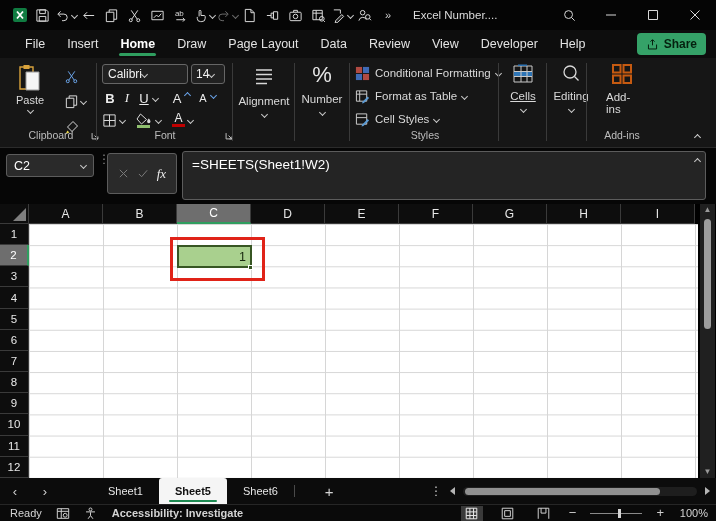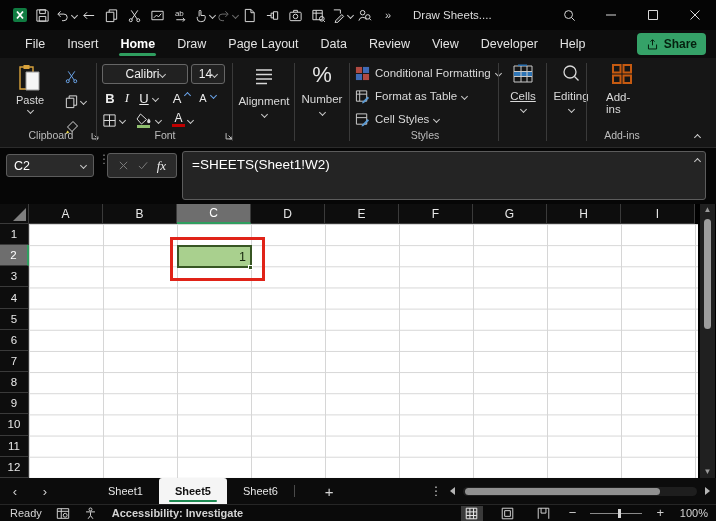--- a/index.html
+++ b/index.html
@@ -37,32 +37,32 @@
 
   
   .ribbon { position:absolute; top:58px; left:0; width:716px; height:90px; background:#161616;
             border-bottom:1px solid #2b2b2b; font-size:11px; color:#d9d9d9; }
   .rdiv { position:absolute; top:5px; bottom:6px; width:1px; background:#3a3a3a; }
   .group-label { position:absolute; bottom:3px; font-size:10.5px; color:#bdbdbd; width:100%; text-align:center; }
   .launcher { position:absolute; bottom:3px; }
   .bigbtn { display:flex; flex-direction:column; align-items:center; gap:2px; }
   .minirow { display:flex; align-items:center; gap:2px; height:21px; }
   .selbox { background:#212121; border:1px solid #666; border-radius:3px; display:flex; align-items:center;
-            padding:0 5px; height:20px; font-size:12px; color:#f0f0f0; justify-content:center; }
+            padding:0 5px; height:20px; font-size:12px; color:#f0f0f0; justify-content:flex-start; }
   .fmt-letter { font-size:13px; color:#ececec; width:16px; text-align:center; }
   .collapsed-group { position:absolute; display:flex; flex-direction:column; align-items:center; }
   .styles-row { display:flex; align-items:center; gap:5px; height:22px; white-space:nowrap; font-size:11.5px; }
 
   
   .formula-strip { position:absolute; top:148px; left:0; width:716px; height:56px; background:#060606; }
   .namebox { position:absolute; left:6px; top:6px; width:88px; height:23px; background:#2a2a2a;
              border:1px solid #5c5c5c; border-radius:3px; display:flex; align-items:center;
              justify-content:space-between; padding:0 7px; font-size:12.5px; color:#fff; }
   .fdots { position:absolute; left:98px; top:9px; color:#8a8a8a; font-size:12px; letter-spacing:0; line-height:5px; }
-  .fxbox { position:absolute; left:107px; top:5px; width:70px; height:25px; background:#2a2a2a;
+  .fxbox { position:absolute; left:107px; top:5px; width:70px; height:41px; background:#2a2a2a;
            border:1px solid #5c5c5c; border-radius:3px; display:flex; align-items:center;
            justify-content:space-around; padding:0 6px; }
   .fx-label { font-style:italic; font-size:13px; color:#ececec; font-family:"Liberation Serif", serif; }
   .formula-input { position:absolute; left:182px; top:3px; width:524px; height:49px; background:#242424;
                    border:1px solid #5c5c5c; border-radius:3px; padding:5px 22px 0 9px;
                    font-size:13.5px; color:#ffffff; }
   .formula-collapse { position:absolute; right:192px; top:11px; }
 
   
   .grid { position:absolute; top:204px; left:0; width:716px; height:274px; background:#000; }
@@ -238,21 +238,21 @@
       <svg class="ic" width="15" height="15" viewBox="0 0 16 16" fill="none" stroke="#d8d8d8">
           <circle cx="6" cy="5" r="2.4"></circle>
           <path d="M2 13.5 a4.2 4.2 0 0 1 8 -1"></path>
           <circle cx="11.5" cy="9.5" r="2.4"></circle>
           <path d="M13.2 11.2 l1.8 1.8"></path>
         </svg>
     </div>
     <div class="qbtn">
       <span class="overflow-glyph">»</span>
     </div>
-    <div class="title-text">Draw Sheets....</div>
+    <div class="title-text">Excel Number....</div>
     <div style="flex:1"></div>
     <div class="winbtn">
       <svg class="ic" width="15" height="15" viewBox="0 0 16 16" fill="none" stroke="#d8d8d8">
           <circle cx="7" cy="7" r="4.2"></circle>
           <path d="M10.2 10.2 l3.3 3.3"></path>
         </svg>
     </div>
     <div class="winbtn">
       <svg class="ic" width="12" height="12" viewBox="0 0 12 12" stroke="#d8d8d8">
           <path d="M1 6 h10"></path>

